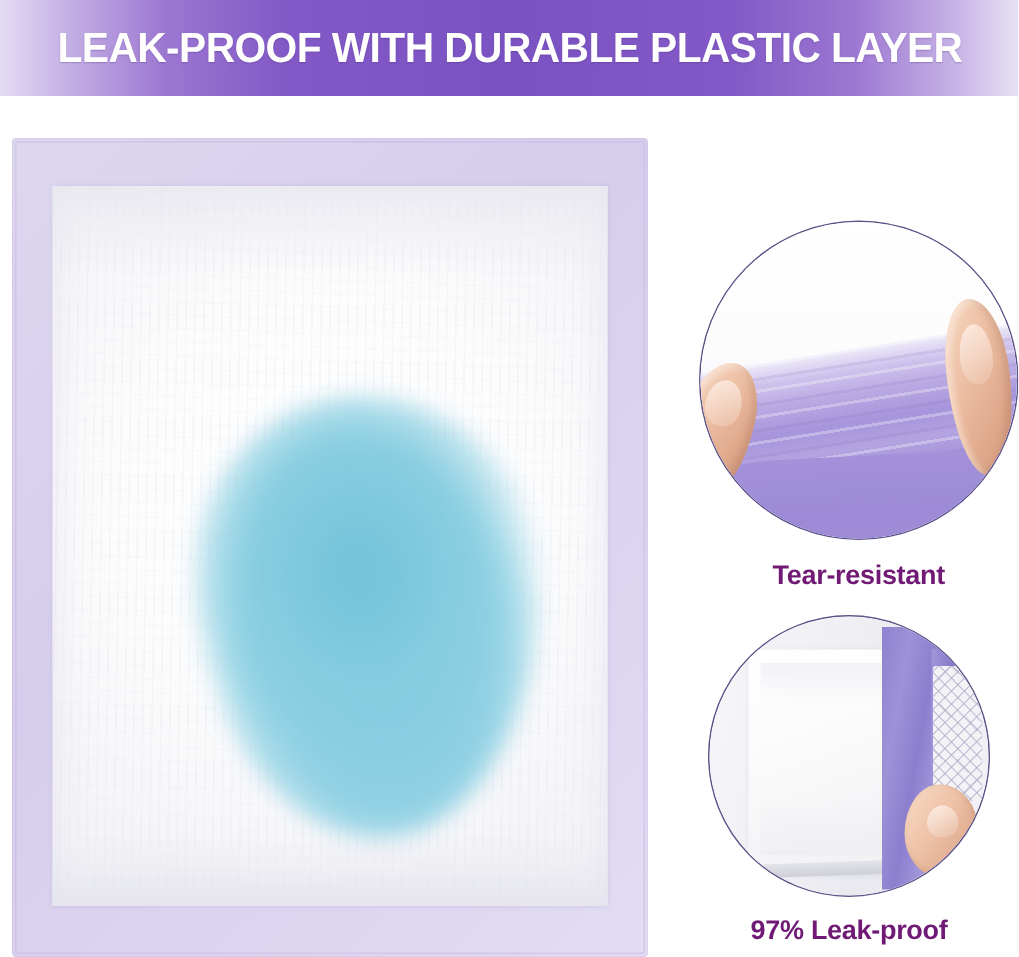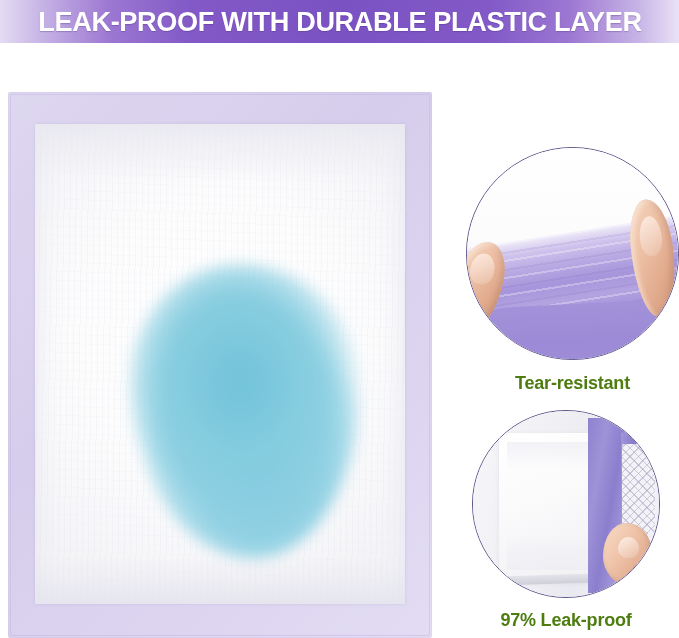--- a/index.html
+++ b/index.html
@@ -18,21 +18,21 @@
     background: #ffffff;
     overflow: hidden;
   }
 
   
   .banner {
     position: absolute;
     left: 0;
     top: 0;
     width: 679px;
-    height: 43px;
+    height: 64px;
     background: linear-gradient(to right,
         #e4dcf4 0%,
         #c7b4e6 6%,
         #9d78d2 16%,
         #8259c6 28%,
         #7b52c2 50%,
         #8259c6 72%,
         #9d78d2 84%,
         #c7b4e6 94%,
         #e9e2f6 100%);
@@ -149,21 +149,21 @@
   .inset-circle {
     position: relative;
     border-radius: 50%;
     overflow: hidden;
     border: 1.4px solid #5c5488;
     background: #ffffff;
     box-sizing: border-box;
   }
   .inset-label {
     text-align: center;
-    color: #4d7c0f;
+    color: #701a75;
     font-family: "Liberation Sans", sans-serif;
     font-weight: bold;
     font-size: 18px;
     letter-spacing: -0.2px;
     white-space: nowrap;
   }
 
   
   .panel-tear {
     left: 466px;

